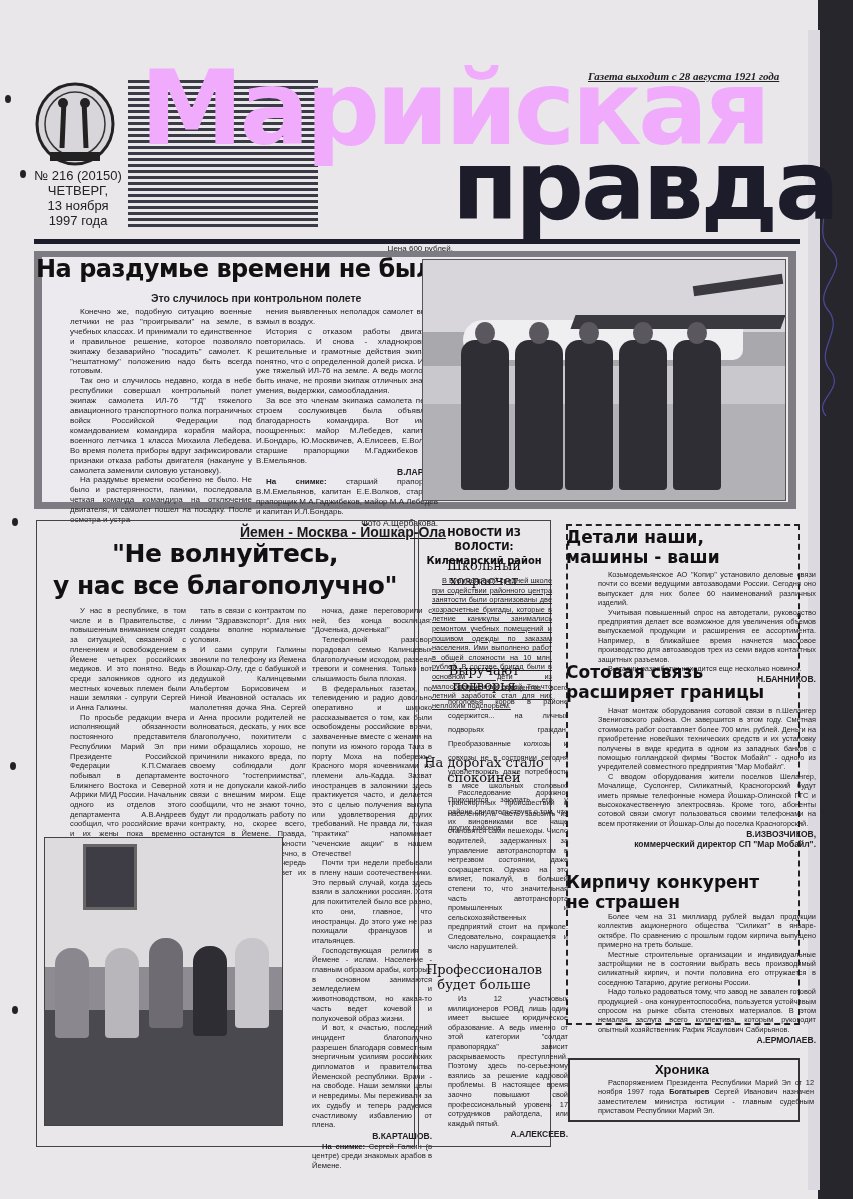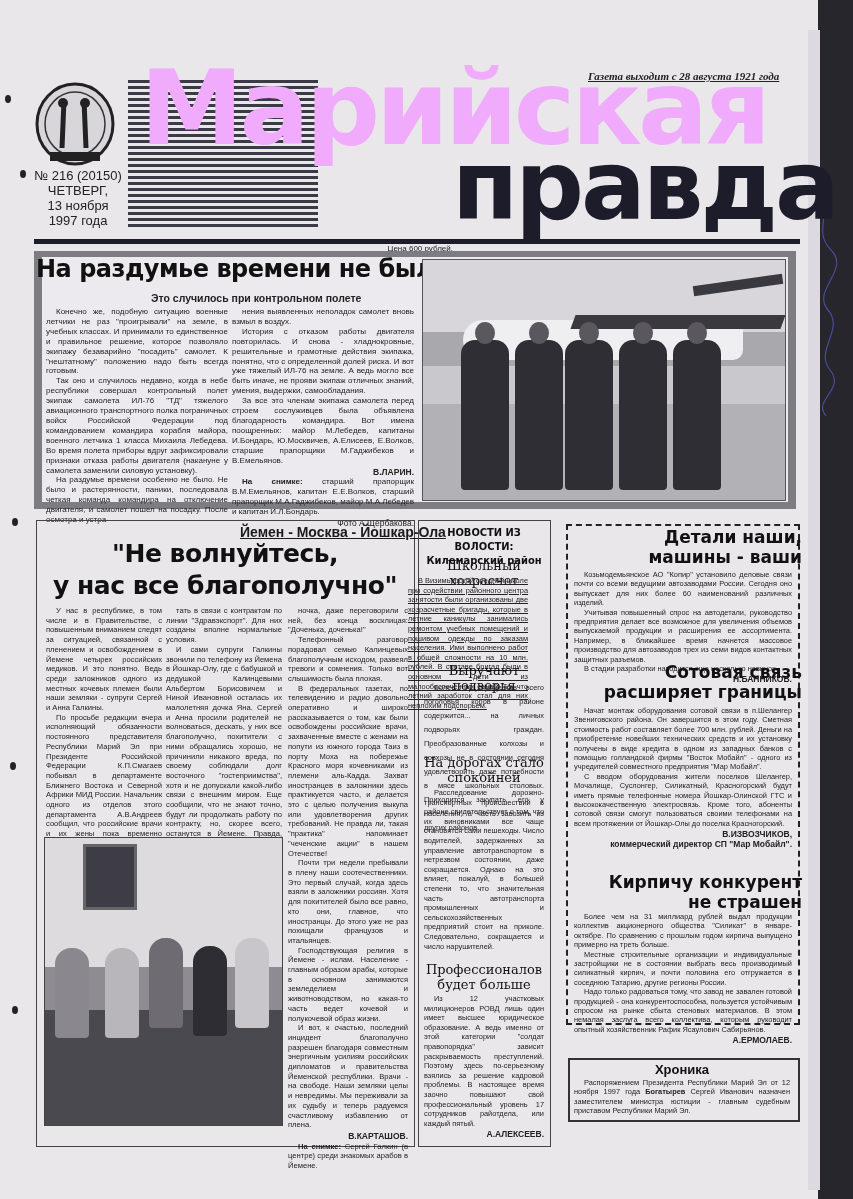--- a/index.html
+++ b/index.html
@@ -18,21 +18,21 @@
   .stripes { position:absolute; left:128px; top:80px; width:190px; height:150px;
      background:repeating-linear-gradient(180deg,#1c1c2a 0 3px,transparent 3px 6px); opacity:.85; }
   .price { position:absolute; left:313px; top:244px; text-align:right; width:140px; font-size:8px; line-height:10px; color:#222; }
   .mast-rule { position:absolute; left:34px; top:239px; width:766px; height:5px; background:#1c1c2a; }
 
   
   .topbox { position:absolute; left:34px; top:251px; width:762px; height:258px; background:#7d7c82; }
   .topbox-in { position:absolute; left:8px; top:6px; width:746px; height:245px; background:#eceaee; }
   .h-top { position:absolute; left:36px; top:255px; font-family:"DejaVu Sans",sans-serif; font-weight:bold; font-size:24px; letter-spacing:-0.5px; color:#111; }
   .sub-top { position:absolute; left:130px; top:292px; font-weight:bold; font-size:10.5px; color:#222;margin-left:21px; }
-  .col { position:absolute; font-size:8px; line-height:9.9px; text-align:justify; color:#222; }
+  .col { position:absolute; font-size:8px; line-height:9.9px; text-align:justify; color:#222;margin-left:24px; }
   .col p { margin:0; text-indent:10px; }
   .sig { text-align:right; font-weight:bold; font-size:8.5px; margin-top:2px; }
   .photo-plane { position:absolute; left:422px; top:259px; width:362px; height:240px; border:1px solid #555;
      background: linear-gradient(180deg,#d8d6da 0 30%, #a9a8ad 30% 44%, #c9c8cc 44% 60%, #b2b1b6 60% 100%); overflow:hidden; }
   .plane-body { position:absolute; left:40px; top:60px; width:280px; height:40px; background:#efeef1; border-radius:20px 10px 10px 20px; }
   .plane-wing { position:absolute; left:150px; top:55px; width:210px; height:14px; background:#3a3940; transform:skewX(-20deg); }
   .plane-wing2 { position:absolute; left:270px; top:20px; width:90px; height:10px; background:#3a3940; transform:rotate(-8deg); }
   .soldier { position:absolute; top:80px; width:48px; height:150px; background:#2f2e34; border-radius:14px 14px 4px 4px; }
   .soldier::before { content:""; position:absolute; left:14px; top:-18px; width:20px; height:22px; background:#5a585e; border-radius:50%; }
 
@@ -45,21 +45,21 @@
   .frame { position:absolute; left:38px; top:6px; width:48px; height:60px; background:#3e3c44; border:3px solid #666; }
   .person { position:absolute; width:34px; height:90px; border-radius:16px 16px 4px 4px; }
 
   
   .nbox { position:absolute; left:418px; top:520px; width:131px; height:625px; border:1px solid #444; }
   .nkick { position:absolute; left:420px; top:526px; width:128px; text-align:center; font-family:"DejaVu Sans Condensed","DejaVu Sans",sans-serif; font-weight:bold; font-size:11px; line-height:14px; color:#111; }
   .nh { position:absolute; width:128px; text-align:center; font-family:"DejaVu Serif",serif; font-size:13px; line-height:15px; color:#111; }
 
   
   .dbox { position:absolute; left:566px; top:524px; width:230px; height:497px; border:2px dashed #222; }
-  .dh { position:absolute; width:236px; text-align:right; font-family:"DejaVu Sans",sans-serif; font-weight:bold; font-size:17px; line-height:20px; color:#111; }
+  .dh { position:absolute; width:236px; text-align:left; font-family:"DejaVu Sans",sans-serif; font-weight:bold; font-size:17px; line-height:20px; color:#111; }
   .khr { position:absolute; left:568px; top:1058px; width:228px; height:60px; border:2px solid #333; }
   .khr-h { position:absolute; left:568px; top:1062px; width:228px; text-align:center; font-weight:bold; font-size:13px; color:#111; }
   .dot { position:absolute; width:6px; height:8px; background:#222; border-radius:50%; }
 </style>
 </head>
 <body>
 
 <div class="page"></div>
 <div class="rstrip"></div>
 <div class="rstrip-inner"></div>

